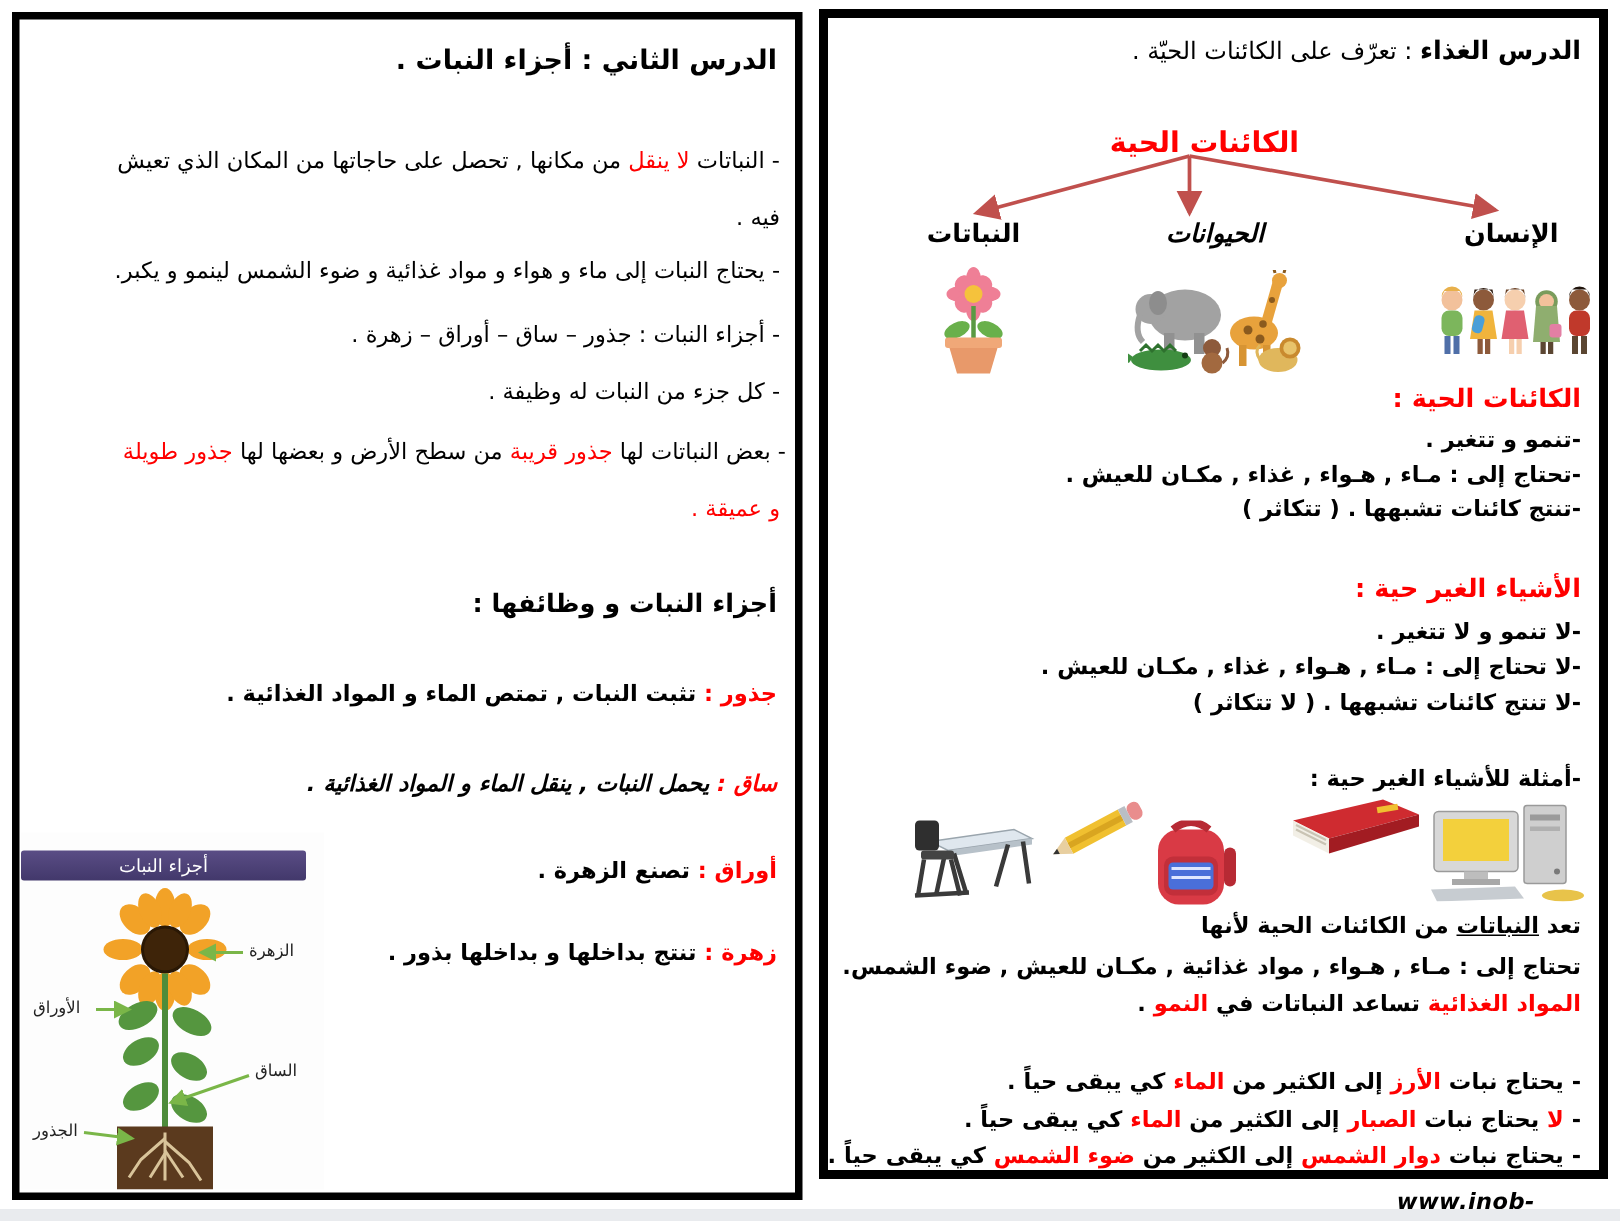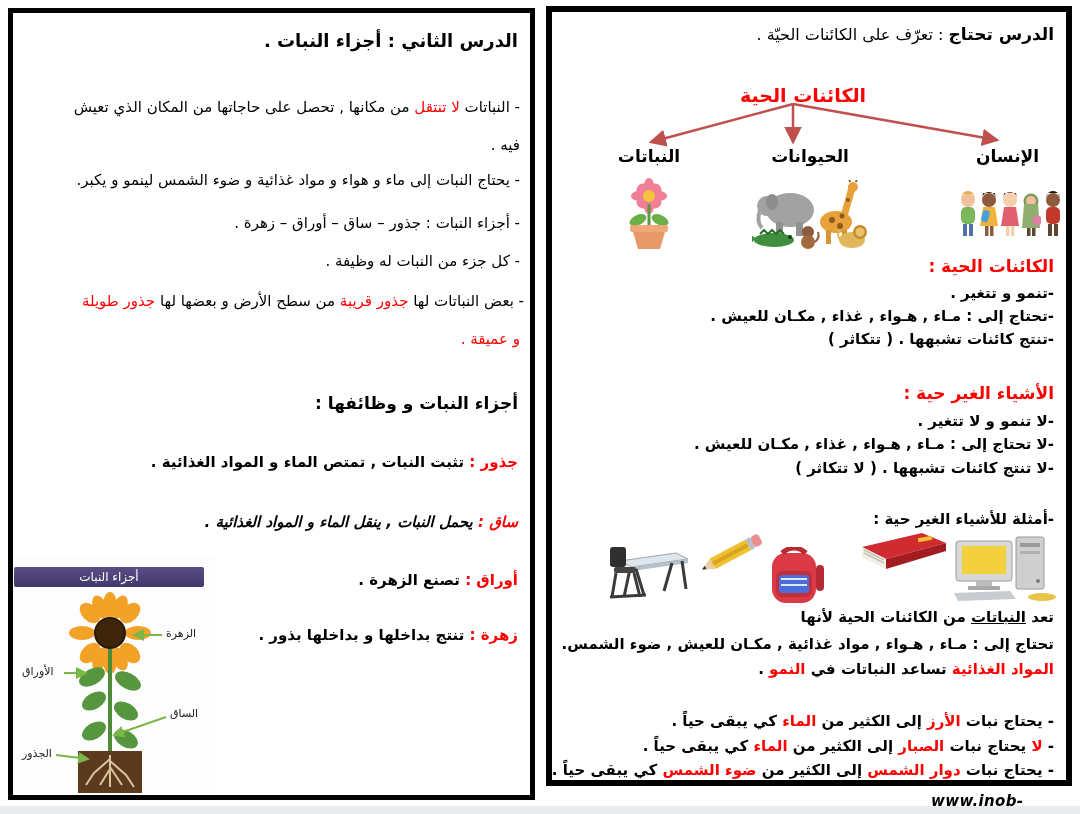--- a/index.html
+++ b/index.html
@@ -33,21 +33,21 @@
 </style>
 </head>
 <body>
 
 <div class="page">
 
   <div class="panel panel-left">
 
     <div class="abs b t18" style="top:17px;right:12px;">الدرس الثاني : أجزاء النبات .</div>
 
-    <div class="abs t15" style="top:85px;right:10px;"><span>- النباتات </span><span class="seg-r">لا تنتقل</span><span> من مكانها , تحصل على حاجاتها من المكان الذي تعيش</span></div>
+    <div class="abs t15" style="top:85px;right:10px;"><span>- النباتات </span><span class="seg-r">لا ينقل</span><span> من مكانها , تحصل على حاجاتها من المكان الذي تعيش</span></div>
     <div class="abs t15" style="top:123px;right:10px;"><span>فيه .</span></div>
     <div class="abs t15" style="top:158px;right:10px;"><span>- يحتاج النبات إلى ماء و هواء و مواد غذائية و ضوء الشمس لينمو و يكبر.</span></div>
     <div class="abs t15" style="top:201px;right:10px;"><span>- أجزاء النبات : جذور – ساق – أوراق – زهرة .</span></div>
     <div class="abs t15" style="top:239px;right:10px;"><span>- كل جزء من النبات له وظيفة .</span></div>
     <div class="abs t15" style="top:279px;right:6px;"><span>- بعض النباتات لها </span><span class="seg-r">جذور قريبة</span><span> من سطح الأرض و بعضها لها </span><span class="seg-r">جذور طويلة</span></div>
     <div class="abs t15" style="top:317px;right:10px;"><span class="seg-r">و عميقة .</span></div>
 
     <div class="abs b t17" style="top:380px;right:12px;">أجزاء النبات و وظائفها :</div>
 
     <div class="abs b t15" style="top:440px;right:12px;">
@@ -118,40 +118,40 @@
       <span class="dlabel" style="left:152px;top:72px;">الزهرة</span>
       <span class="dlabel" style="left:8px;top:110px;">الأوراق</span>
       <span class="dlabel" style="left:156px;top:152px;">الساق</span>
       <span class="dlabel" style="left:8px;top:192px;">الجذور</span>
     </div>
   </div>
 
   <div class="panel panel-right">
 
     <div class="abs" style="top:12px;right:12px;">
-      <span class="b t17">الدرس تحتاج</span><span class="t16"> : تعرّف على الكائنات الحيّة .</span>
+      <span class="b t17">الدرس الغذاء</span><span class="t16"> : تعرّف على الكائنات الحيّة .</span>
     </div>
 
     <div class="abs b red center" style="top:72px;left:0;width:482px;font-size:19px;margin-left:10px;">الكائنات الحية</div>
 
     <svg class="abs" style="top:90px;left:0;" width="514" height="48" viewBox="0 0 514 48">
       <defs>
         <marker id="ra" markerWidth="9" markerHeight="9" refX="6" refY="3.5" orient="auto">
           <path d="M0,0 L7,3.5 L0,7 Z" fill="#c0504d"></path>
         </marker>
       </defs>
       <g stroke="#c0504d" stroke-width="2.5" fill="none">
         <path d="M241 2 L99 40" marker-end="url(#ra)"></path>
         <path d="M241 2 L241 40" marker-end="url(#ra)"></path>
         <path d="M241 2 L445 38" marker-end="url(#ra)"></path>
       </g>
     </svg>
 
     <div class="abs b t17 center" style="top:134px;left:37px;width:120px;">النباتات</div>
-    <div class="abs b t17 center" style="top:134px;left:198px;width:120px;">الحيوانات</div>
+    <div class="abs b t17 center" style="top:134px;left:198px;width:120px;font-style:italic;">الحيوانات</div>
     <div class="abs b t17 center" style="top:134px;left:398px;width:115px;">الإنسان</div>
 
     <svg class="abs" style="top:166px;left:67px;" width="60" height="72" viewBox="0 0 60 72">
       <g fill="#ef7f96">
         <ellipse cx="30" cy="8" rx="5" ry="8"></ellipse>
           <ellipse cx="30" cy="28" rx="5" ry="8"></ellipse>
         <ellipse cx="20" cy="18" rx="8" ry="5"></ellipse>
           <ellipse cx="40" cy="18" rx="8" ry="5"></ellipse>
         <ellipse cx="23" cy="11" rx="6" ry="5" transform="rotate(-45 23 11)"></ellipse>
         <ellipse cx="37" cy="11" rx="6" ry="5" transform="rotate(45 37 11)"></ellipse>

